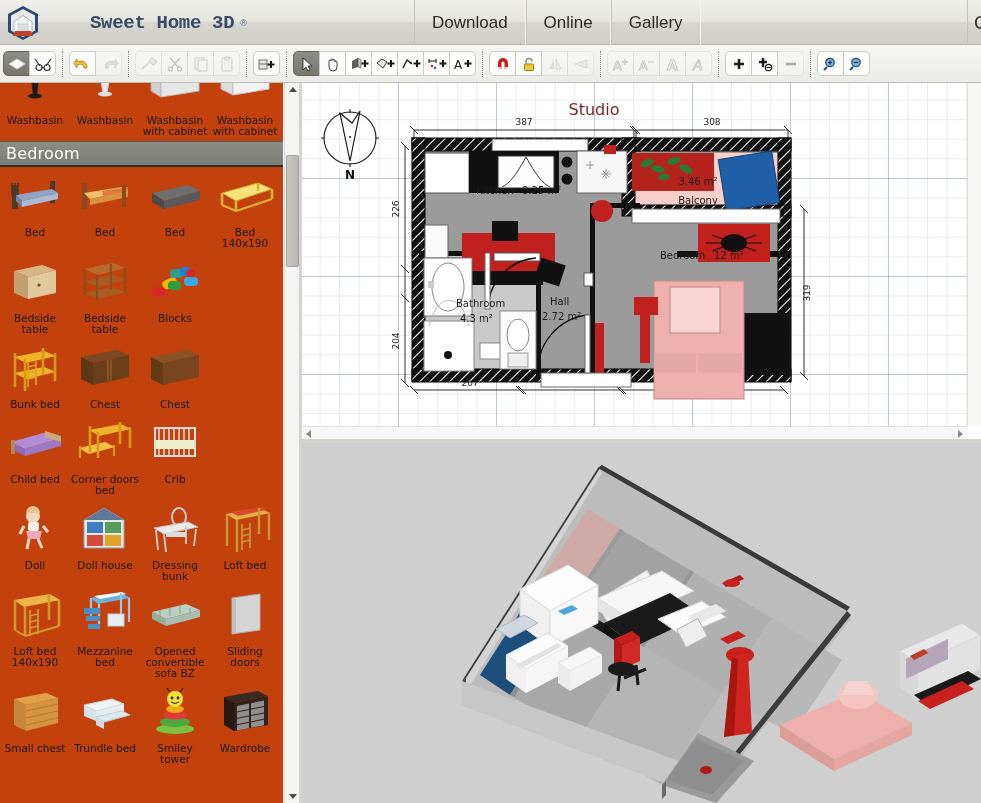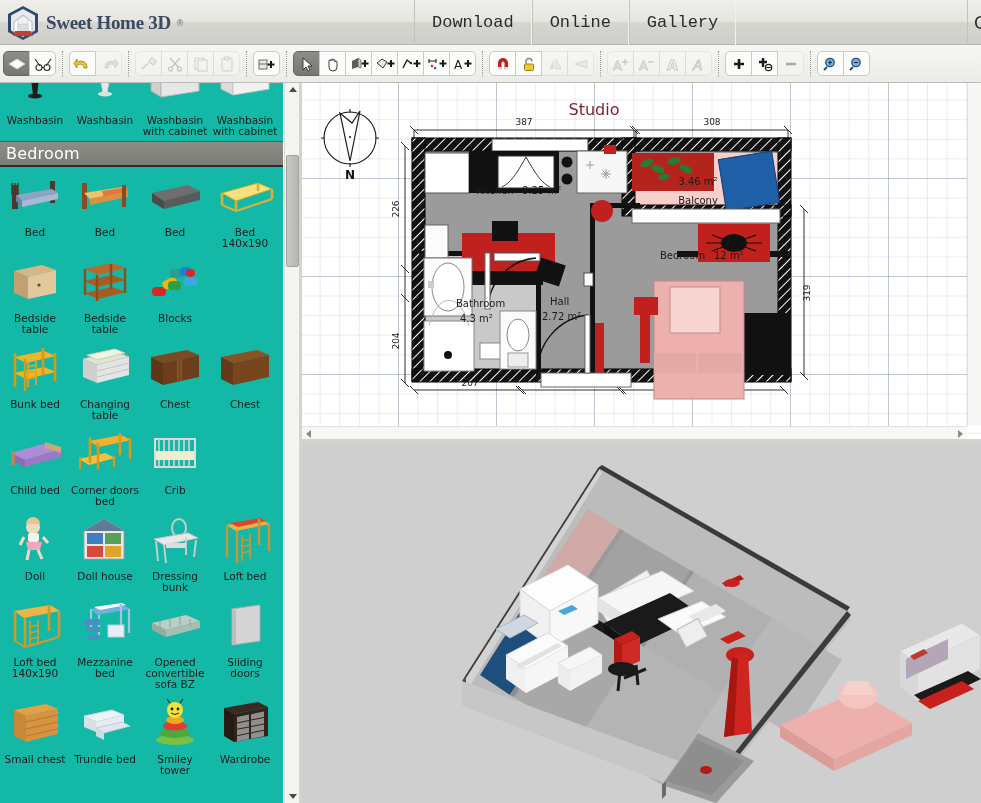--- a/index.html
+++ b/index.html
@@ -17,36 +17,37 @@
     position: absolute; left: 0; top: 0; width: 981px; height: 45px;
     background: linear-gradient(to bottom, #efefeb 0%, #e6e5e0 48%, #d6d5cf 52%, #cfcec8 100%);
     border-bottom: 1px solid #b6b5ae;
   }
   #logo-wrap {
     position: absolute; left: 6px; top: 4px; height: 38px;
     display: flex; align-items: center; gap: 6px;
   }
   .logo-mark { width: 34px; height: 36px; display: block; }
   .logo-text {
-    font-family: Liberation Serif, serif;
+    font-family: Liberation Mono, monospace;
     font-size: 19px; font-weight: 600; letter-spacing: -0.3px;
     color: #3a4a63;
+    margin-left: 44px;
   }
   .logo-reg { font-size: 9px; vertical-align: super; color: #5a6a83; }
 
   #site-nav {
     position: absolute; left: 414px; top: 0; height: 45px;
     display: flex; align-items: stretch;
   }
   .nav-item {
     display: flex; align-items: center; padding: 0 17px;
     font-size: 17px; color: #2a2a28; cursor: pointer;
     border-left: 1px solid #c3c2bb;
     border-right: 1px solid #f3f2ee;
-    font-family: Liberation Mono, monospace;
+    font-family: Liberation Sans, sans-serif;
     text-align: center;
   }
   .nav-item:first-child { border-left: 1px solid #c3c2bb; }
   #nav-clipped {
     position: absolute; right: 0; top: 0; height: 45px;
     display: flex; align-items: center; padding-left: 6px;
     font-size: 17px; color: #2a2a28; border-left: 1px solid #c3c2bb;
     font-family: "DejaVu Sans", sans-serif;
     overflow: hidden; width: 14px;
   }
@@ -73,21 +74,21 @@
   .tb-btn.first { border-radius: 5px 0 0 5px; }
   .tb-btn.last  { border-radius: 0 5px 5px 0; }
   .tb-btn.solo  { border-radius: 5px; }
   .tb-btn.sel   { background: linear-gradient(to bottom,#8e8e88,#77776f); border-color:#66665f; }
   .tb-btn.dim   { opacity: 0.33; }
   .tb-btn svg { display: block; }
 
   
   #catalog {
     position: absolute; left: 0; top: 83px; width: 283px; height: 720px;
-    background: #14b8a6; overflow: hidden;
+    background: #c2410c; overflow: hidden;
   }
   .cat-row { display: flex; width: 283px; }
   .cat-cell {
     width: 70px; padding: 2px 1px 4px; text-align: center;
     cursor: pointer;
   }
   .cat-thumb {
     width: 66px; height: 56px; margin: 0 auto;
     display: flex; align-items: center; justify-content: center;
   }
@@ -571,32 +572,20 @@
         <div class="cat-thumb">
           <svg width="58" height="52" viewBox="0 0 58 52">
             <polygon points="8,14 38,8 50,13 20,20" fill="#f0b429"></polygon>
             <polygon points="8,30 38,24 50,29 20,36" fill="#f0b429"></polygon>
             <path d="M9 10 L9 44 M19 16 L19 48 M49 10 L49 38 M37 5 L37 32" stroke="#d79a18" stroke-width="2.6"></path>
             <path d="M22 20 L22 44 M30 18 L30 42" stroke="#e0a81f" stroke-width="1.6"></path>
             <path d="M22 24 L30 22 M22 30 L30 28 M22 36 L30 34" stroke="#e0a81f" stroke-width="1.6"></path>
           </svg>
         </div>
         <div class="cat-label">Bunk bed</div>
-      </div>
-      <div class="cat-cell">
-        <div class="cat-thumb">
-          <svg width="60" height="52" viewBox="0 0 60 52">
-            <polygon points="8,16 40,8 54,14 22,22" fill="#dfe6d4" stroke="#b8c0ad"></polygon>
-            <polygon points="12,12 40,6 50,10 22,17" fill="#eef3e4" stroke="#c6cdba"></polygon>
-            <polygon points="8,16 22,22 22,40 8,34" fill="#cfcfcf"></polygon>
-            <polygon points="22,22 54,14 54,32 22,40" fill="#e4e4e4"></polygon>
-            <path d="M22 28 L54 20 M22 34 L54 26" stroke="#c4c4c4"></path>
-          </svg>
-        </div>
-        <div class="cat-label">Changing table</div>
       </div>
       <div class="cat-cell">
         <div class="cat-thumb">
           <svg width="60" height="52" viewBox="0 0 60 52">
             <polygon points="6,14 42,7 54,12 18,20" fill="#7b4a22"></polygon>
             <polygon points="6,14 18,20 18,42 6,36" fill="#5e3718"></polygon>
             <polygon points="18,20 54,12 54,34 18,42" fill="#6b3f1c"></polygon>
             <path d="M33 17 L33 38 M36 16.4 L36 37.4" stroke="#8f5c2c" stroke-width="1.4"></path>
           </svg>
         </div>

